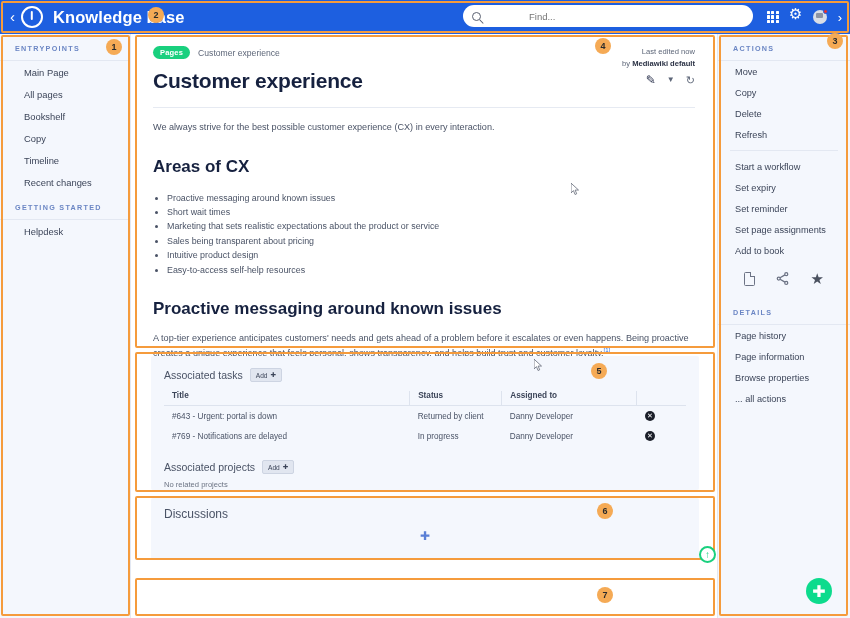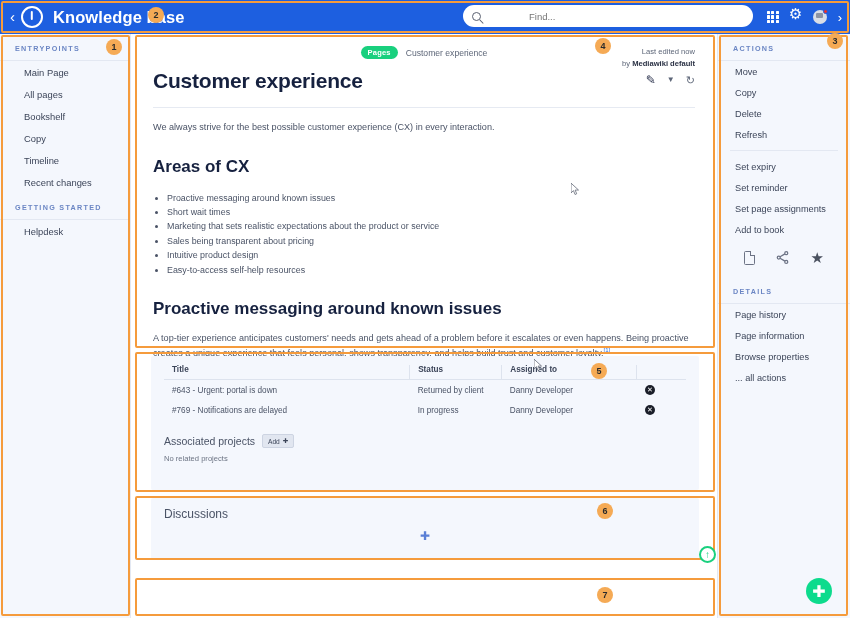--- a/index.html
+++ b/index.html
@@ -53,21 +53,21 @@
   .act-div { height:1px; background:#e3e8f2; margin:5px 12px 5px 12px; }
   .act-icons { display:flex; justify-content:space-around; align-items:center; padding:10px 16px 12px 16px; }
   .ai { cursor:pointer; }
   .ic-doc { width:11px; height:14px; border:1.3px solid #6c7385; border-radius:1.5px; position:relative; }
   .ic-doc::after { content:""; position:absolute; right:-1px; top:-1px; width:4px; height:4px; background:#f4f7fd; border-left:1.3px solid #6c7385; border-bottom:1.3px solid #6c7385; }
   .ic-share { width:15px; height:15px; position:relative; color:#6c7385; }
   .ic-star { font-size:15px; color:#4b5260; line-height:1; }
 
   
   .article { position:absolute; left:0; top:0; width:586px; padding:12px 22px 0 22px; }
-  .crumb { display:flex; align-items:center; gap:8px;justify-content:center; }
+  .crumb { display:flex; align-items:center; gap:8px; }
   .pill { background:#19d07e; color:#fff; font-size:7.5px; font-weight:bold; border-radius:8px; padding:2px 7px; letter-spacing:.2px; }
   .crumb-txt { font-size:8.6px; color:#5d6678; }
   .meta { position:absolute; right:22px; top:12px; text-align:right; font-size:7.6px; color:#5d6678; line-height:1.55; }
   .meta b { color:#2b3245; }
   .meta-icons { position:absolute; right:22px; top:40px; display:flex; align-items:center; gap:11px; }
   .ic-pencil { font-size:12px; color:#1b2340; transform:rotate(0deg); line-height:1; }
   .ic-caret { font-size:8px; color:#5d6678; line-height:1; }
   .ic-refresh { font-size:11px; color:#5d6678; line-height:1; }
   h1.title { font-size:21px; color:#16213f; font-weight:bold; margin:10px 0 0 0; letter-spacing:-.2px; }
   .rule { height:1px; background:#e6eaf2; margin:14px 0 0 0; }
@@ -216,20 +216,27 @@
       </ol>
 
       <div class="cat-rule"></div>
       <div class="cat-row">
         <span class="ic-tag">◇</span>
         <span class="cat-txt">No categories assigned</span>
       </div>
     </div>
 
     <div class="panel tasks-panel">
+      <div class="pnl-h">
+        <span class="pnl-title">Associated tasks</span>
+        <span class="btn-add">
+            <span>Add</span>
+            <span>✚</span>
+          </span>
+      </div>
 
       <table class="tasks">
         <thead>
           <tr>
             <th class="tcol1">Title</th>
             <th class="tcol2">Status</th>
             <th class="tcol3">Assigned to</th>
             <th class="tcol4"></th>
           </tr>
         </thead>
@@ -271,20 +278,21 @@
   </div>
 
   <div class="right-col">
     <div class="sec-head">ACTIONS</div>
     <div class="nav-div"></div>
     <div class="act-item">Move</div>
     <div class="act-item">Copy</div>
     <div class="act-item">Delete</div>
     <div class="act-item">Refresh</div>
     <div class="act-div"></div>
+    <div class="act-item">Start a workflow</div>
     <div class="act-item">Set expiry</div>
     <div class="act-item">Set reminder</div>
     <div class="act-item">Set page assignments</div>
     <div class="act-item">Add to book</div>
 
     <div class="act-icons">
       <span class="ai ic-doc"></span>
       <span class="ai ic-share">
         <svg width="15" height="15" viewBox="0 0 24 24" fill="none" stroke="#6c7385" stroke-width="2">
           <circle cx="18" cy="5" r="2.4"></circle>

